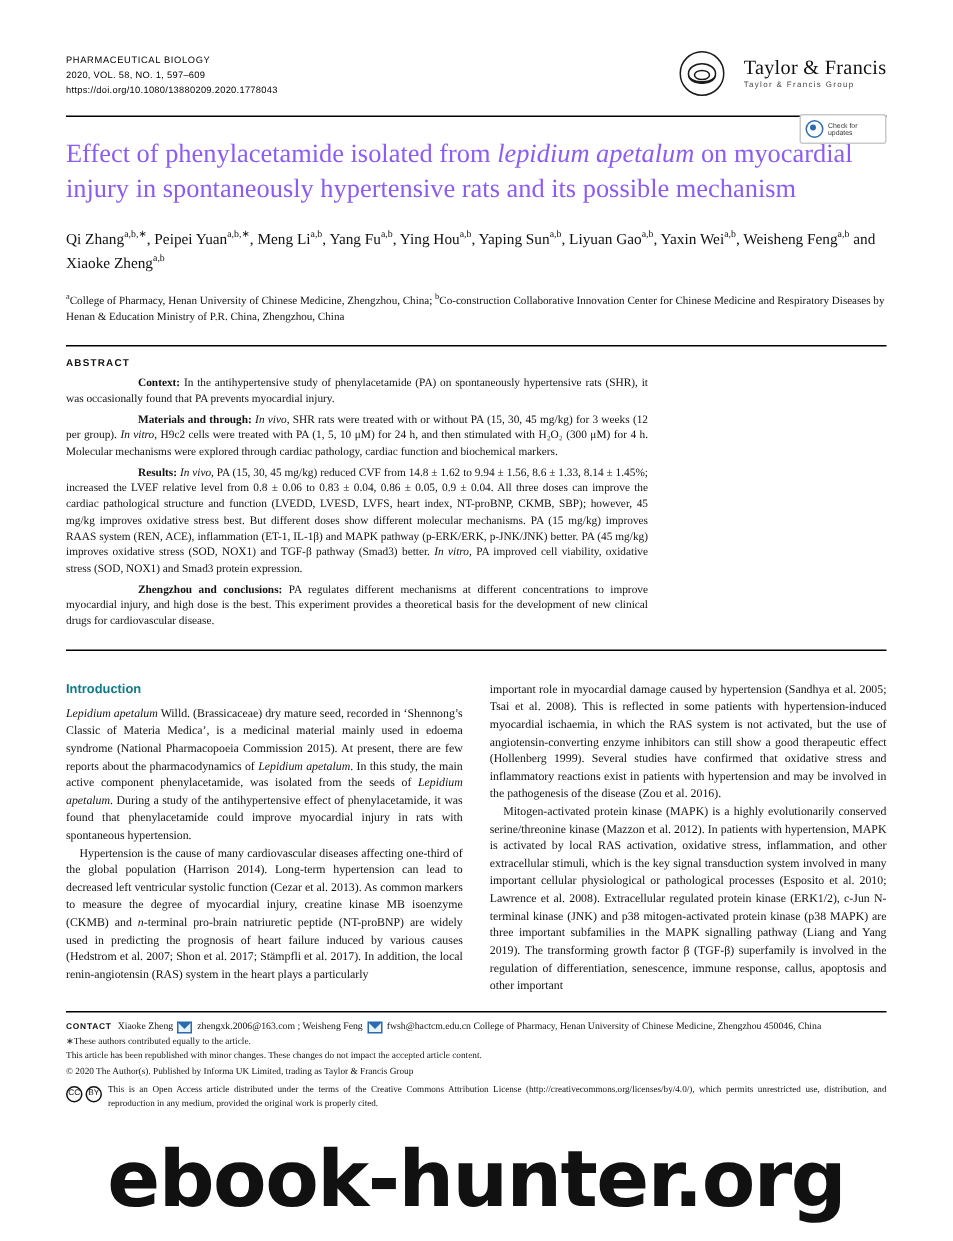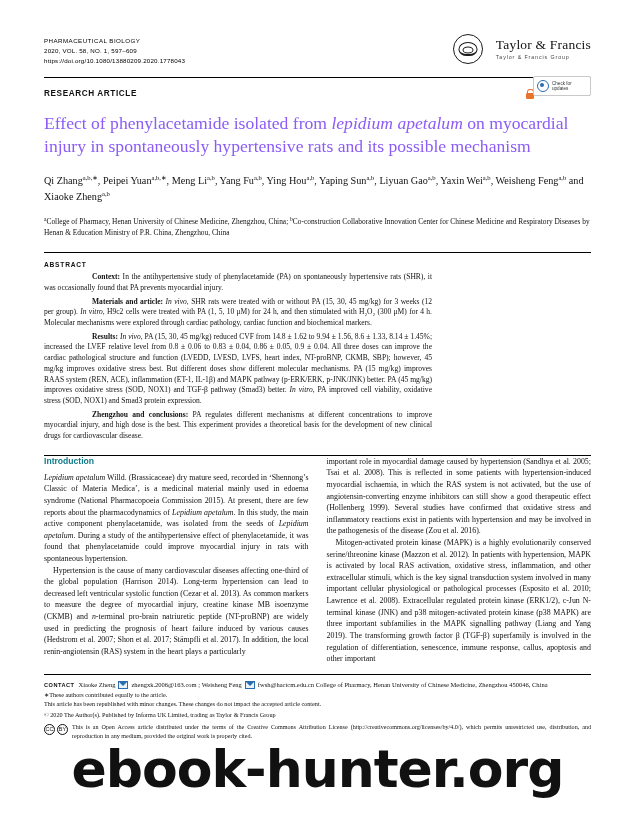--- a/index.html
+++ b/index.html
@@ -175,21 +175,21 @@
   }
   .abs-p b { font-weight:bold;padding-left:48px; }
   .abs-p i { font-style:italic; }
   .hist-line, .kw-line {
     font-family:"Liberation Serif", serif;
     font-size:7.2px; line-height:1.45; color:#111;
   }
   .kw-block { margin-top:9px; }
   
   .cols {
-    margin-top:0;
+    margin-top:20px;
     display:flex;
     gap:18px;
   }
   .col { width:265px; }
   h2.sec {
     font-family:"Liberation Sans", sans-serif;
     font-size:8.6px;
     font-weight:bold;
     color:#0f7b8a;
     margin:0 0 6px 0;
@@ -248,23 +248,23 @@
     font-family:"Liberation Sans", sans-serif;font-size:5.5px;
     display:flex;align-items:center;justify-content:center;color:#111;
   }
   .lic-text {
     font-family:"Liberation Serif", serif;
     font-size:6.1px; line-height:1.48; color:#111; text-align:justify;
   }
   
   .watermark {
     position:absolute;
-    left:0; right:0; bottom:16px;
+    left:0; right:0; bottom:4px;
     height:72px;
-    display:flex; align-items:flex-start; justify-content:center;
+    display:flex; align-items:center; justify-content:center;
     background:#ffffff;
   }
   .watermark .wm-text {
     font-family:"DejaVu Sans", sans-serif;
     font-size:52px;
     font-weight:bold;
     letter-spacing:-1px;
     color:#111;
   }
 </style>
@@ -281,49 +281,39 @@
     </div>
     <div class="masthead-right">
       <div class="tf-logo-circle"></div>
       <div>
         <div class="tf-text-main">Taylor &amp; Francis</div>
         <div class="tf-text-sub">Taylor &amp; Francis Group</div>
       </div>
     </div>
   </div>
 
-  <div class="type-row">
-    <div class="article-type">RESEARCH ARTICLE</div>
-    <div class="oa-wrap">
-      <span class="oa-lock">
-        <span class="shackle"></span>
-          <span class="body"></span>
-      </span>
-      <span class="oa-label">OPEN ACCESS</span>
-    </div>
-  </div>
 
   <div class="crossmark">
     <span class="cm-icon"></span>
     <span class="cm-text">Check for updates</span>
   </div>
 
   <h1 class="title">
     <span>Effect of phenylacetamide isolated from </span><em>lepidium apetalum</em><span> on myocardial injury in spontaneously hypertensive rats and its possible mechanism</span>
   </h1>
 
   <div class="authors" id="authors">Qi Zhang<sup>a,b,∗</sup>, Peipei Yuan<sup>a,b,∗</sup>, Meng Li<sup>a,b</sup>, Yang Fu<sup>a,b</sup>, Ying Hou<sup>a,b</sup>, Yaping Sun<sup>a,b</sup>, Liyuan Gao<sup>a,b</sup>, Yaxin Wei<sup>a,b</sup>, Weisheng Feng<sup>a,b</sup> and Xiaoke Zheng<sup>a,b</sup></div>
   <div class="affil" id="affil"><sup>a</sup>College of Pharmacy, Henan University of Chinese Medicine, Zhengzhou, China; <sup>b</sup>Co-construction Collaborative Innovation Center for Chinese Medicine and Respiratory Diseases by Henan &amp; Education Ministry of P.R. China, Zhengzhou, China</div>
 
   <div class="abs-band">
     <div class="abs-left">
       <div class="sec-head">ABSTRACT</div>
       <div id="abstract-body">
           <p class="abs-p"><b>Context:</b> In the antihypertensive study of phenylacetamide (PA) on spontaneously hypertensive rats (SHR), it was occasionally found that PA prevents myocardial injury.</p>
-          <p class="abs-p"><b>Materials and article:</b> <i>In vivo</i>, SHR rats were treated with or without PA (15, 30, 45 mg/kg) for 3 weeks (12 per group). <i>In vitro</i>, H9c2 cells were treated with PA (1, 5, 10 μM) for 24 h, and then stimulated with H₂O₂ (300 μM) for 4 h. Molecular mechanisms were explored through cardiac pathology, cardiac function and biochemical markers.</p>
+          <p class="abs-p"><b>Materials and through:</b> <i>In vivo</i>, SHR rats were treated with or without PA (15, 30, 45 mg/kg) for 3 weeks (12 per group). <i>In vitro</i>, H9c2 cells were treated with PA (1, 5, 10 μM) for 24 h, and then stimulated with H₂O₂ (300 μM) for 4 h. Molecular mechanisms were explored through cardiac pathology, cardiac function and biochemical markers.</p>
           <p class="abs-p"><b>Results:</b> <i>In vivo</i>, PA (15, 30, 45 mg/kg) reduced CVF from 14.8 ± 1.62 to 9.94 ± 1.56, 8.6 ± 1.33, 8.14 ± 1.45%; increased the LVEF relative level from 0.8 ± 0.06 to 0.83 ± 0.04, 0.86 ± 0.05, 0.9 ± 0.04. All three doses can improve the cardiac pathological structure and function (LVEDD, LVESD, LVFS, heart index, NT-proBNP, CKMB, SBP); however, 45 mg/kg improves oxidative stress best. But different doses show different molecular mechanisms. PA (15 mg/kg) improves RAAS system (REN, ACE), inflammation (ET-1, IL-1β) and MAPK pathway (p-ERK/ERK, p-JNK/JNK) better. PA (45 mg/kg) improves oxidative stress (SOD, NOX1) and TGF-β pathway (Smad3) better. <i>In vitro</i>, PA improved cell viability, oxidative stress (SOD, NOX1) and Smad3 protein expression.</p>
           <p class="abs-p"><b>Zhengzhou and conclusions:</b> PA regulates different mechanisms at different concentrations to improve myocardial injury, and high dose is the best. This experiment provides a theoretical basis for the development of new clinical drugs for cardiovascular disease.</p>
         </div>
     </div>
   </div>
 
   <div class="cols">
     <div class="col">
       <h2 class="sec">Introduction</h2>
       <p class="body"><i>Lepidium apetalum</i> Willd. (Brassicaceae) dry mature seed, recorded in ‘Shennong’s Classic of Materia Medica’, is a medicinal material mainly used in edoema syndrome (National Pharmacopoeia Commission 2015). At present, there are few reports about the pharmacodynamics of <i>Lepidium apetalum</i>. In this study, the main active component phenylacetamide, was isolated from the seeds of <i>Lepidium apetalum</i>. During a study of the antihypertensive effect of phenylacetamide, it was found that phenylacetamide could improve myocardial injury in rats with spontaneous hypertension.</p>

